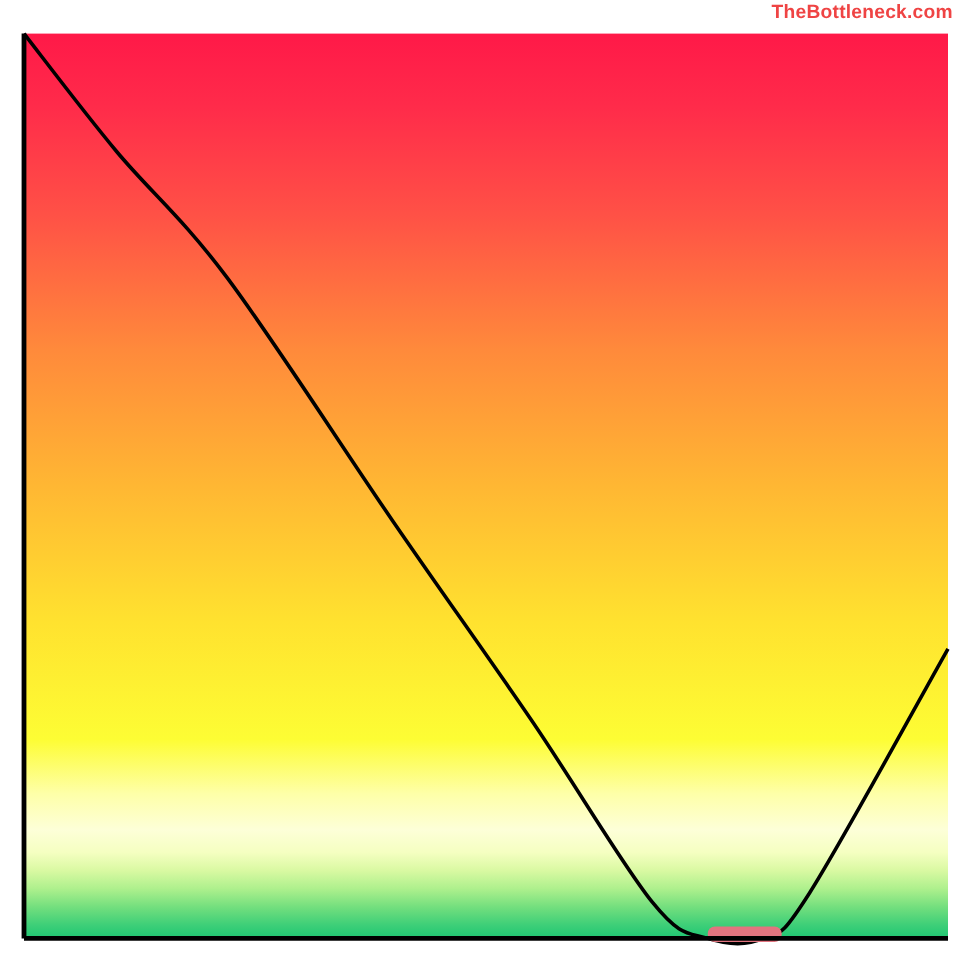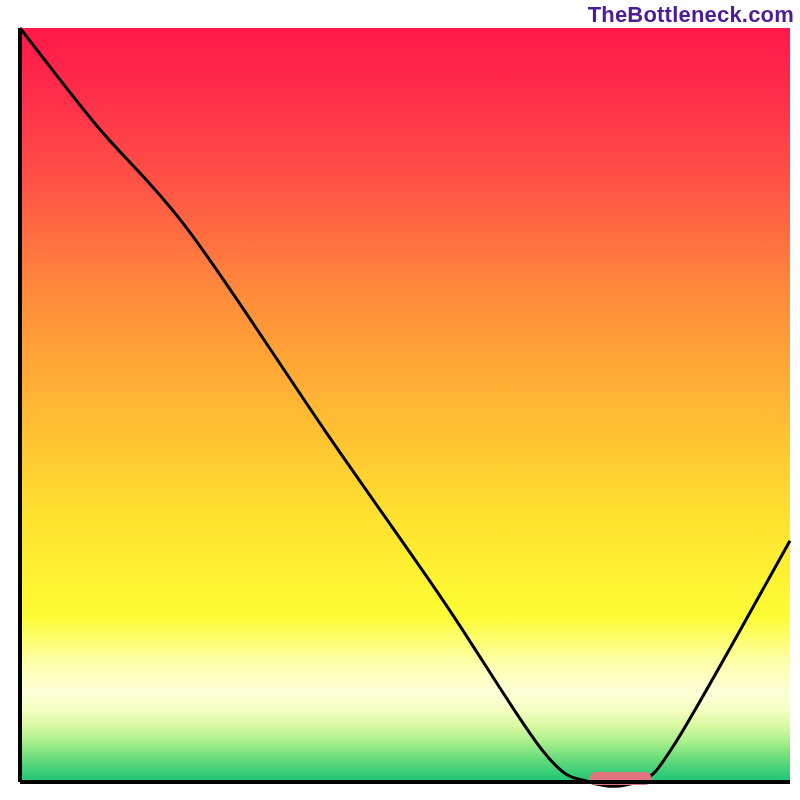--- a/index.html
+++ b/index.html
@@ -12,23 +12,23 @@
   }
   .container {
     position: relative;
     width: 800px;
     height: 800px;
   }
   .watermark {
     position: absolute;
     top: 2px;
     right: 6px;
-    font-size: 22px;
+    font-size: 16px;
     font-weight: bold;
-    color: #4c1d95;
+    color: #ef4444;
     letter-spacing: 0.2px;
     z-index: 5;
   }
   svg {
     display: block;
   }
 </style>
 </head>
 <body>
 

